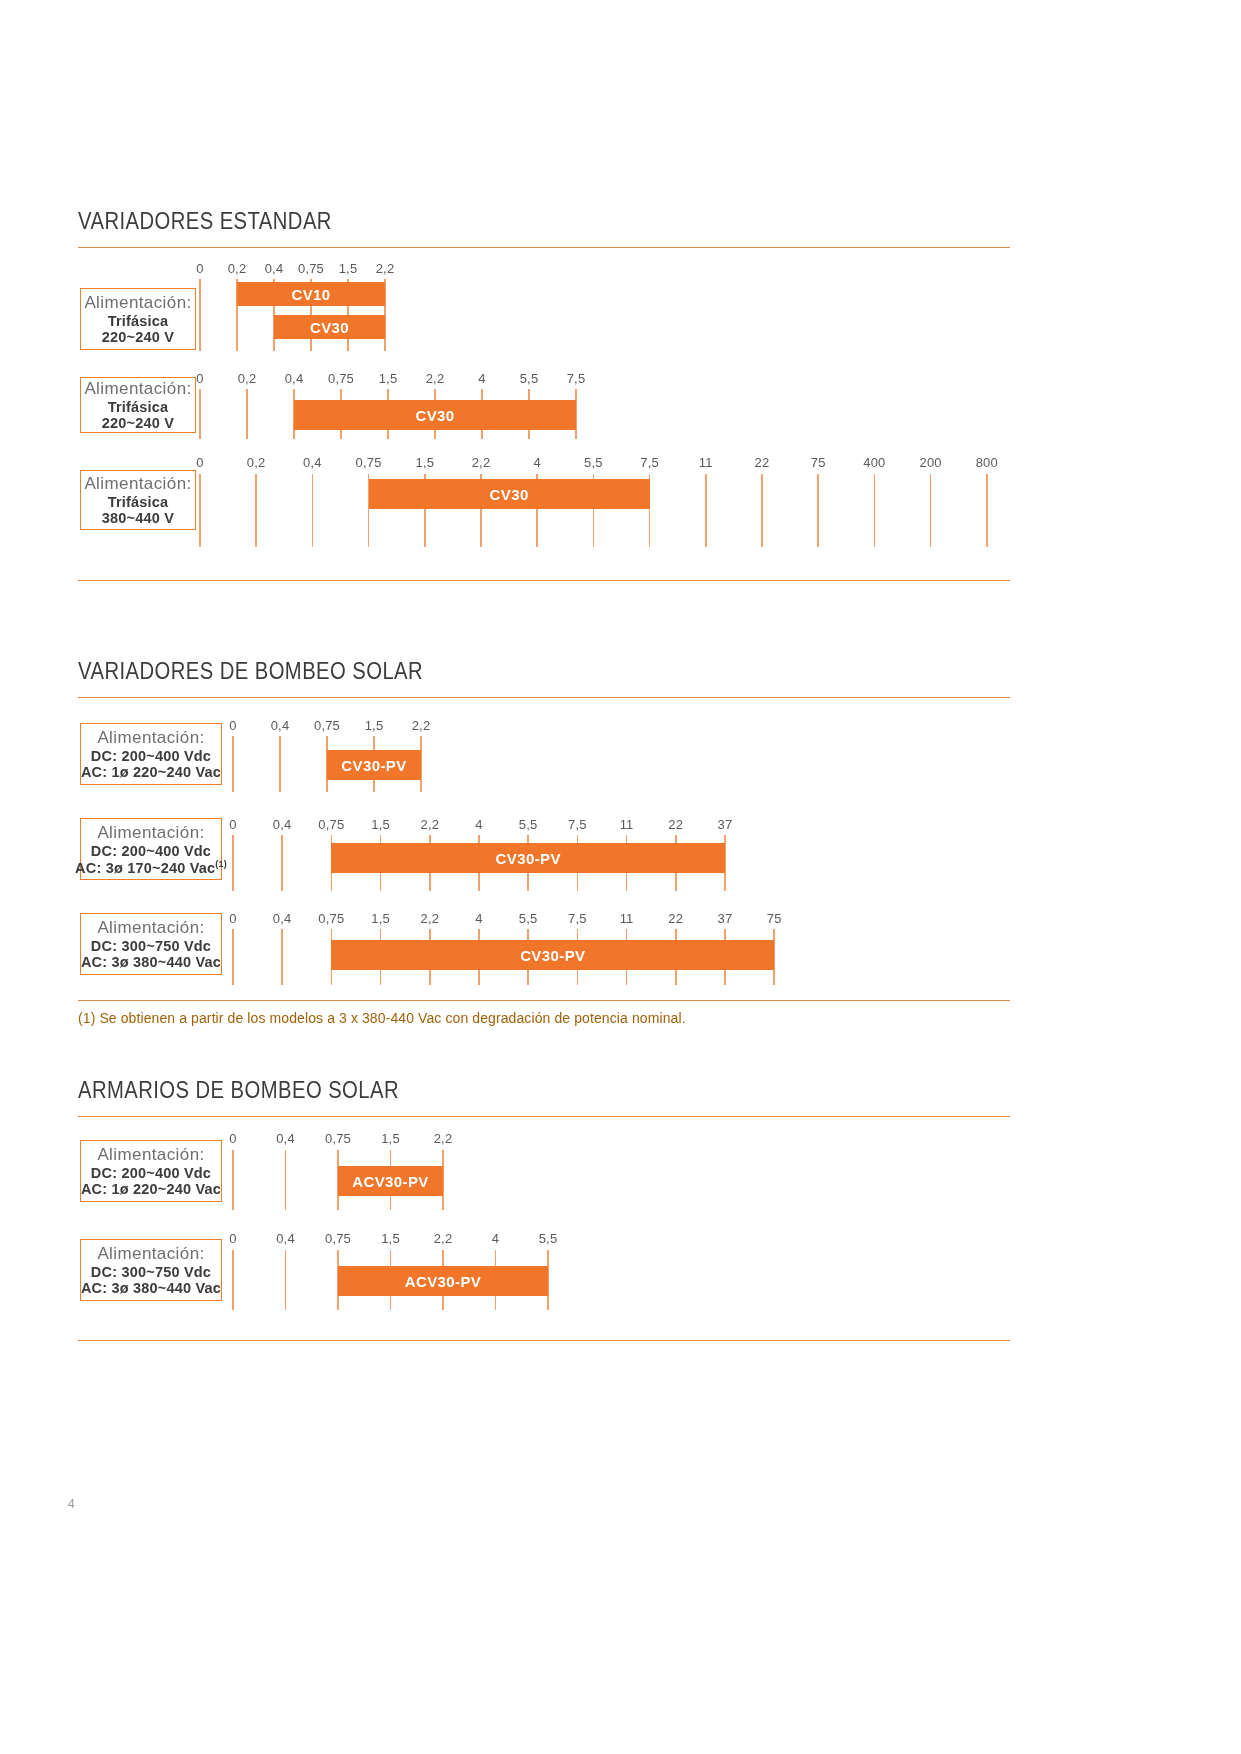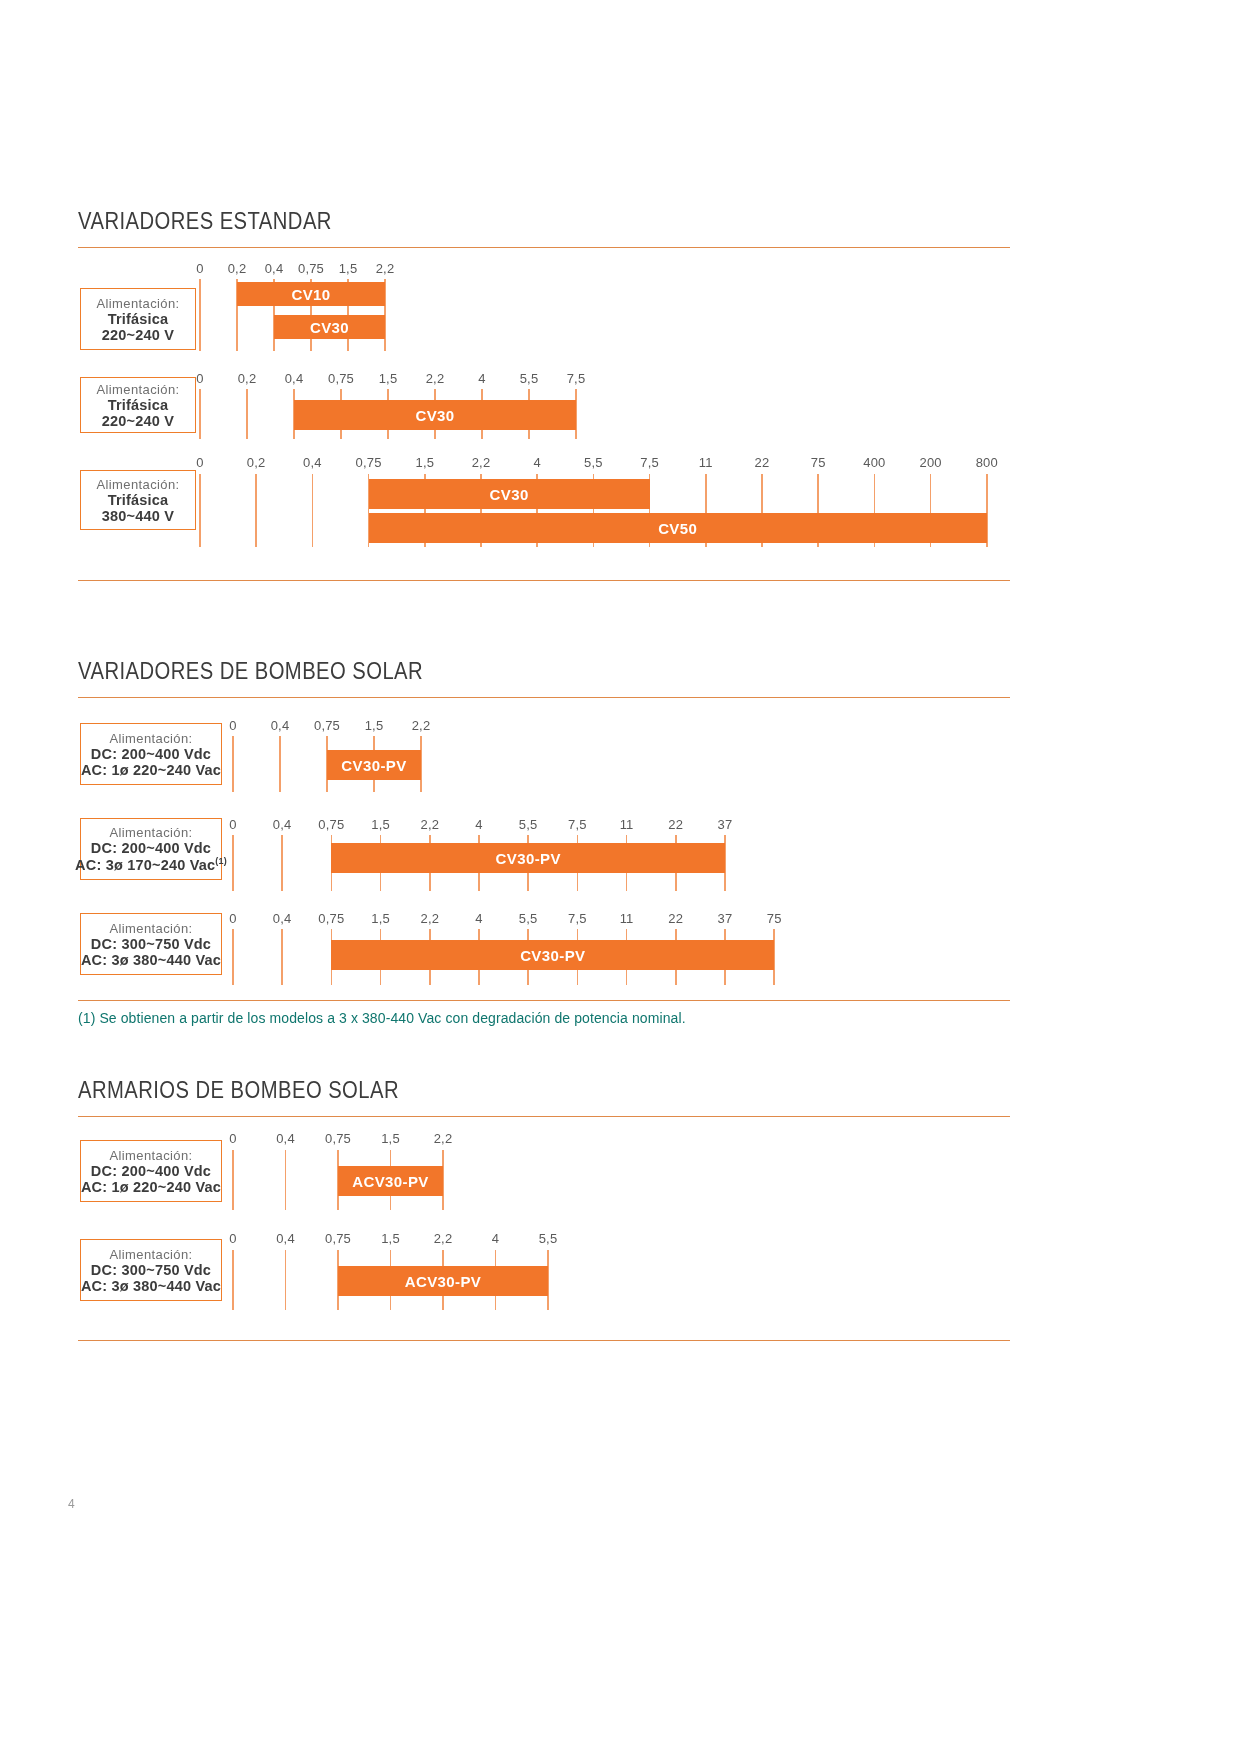--- a/index.html
+++ b/index.html
@@ -32,21 +32,21 @@
   .labelbox {
     position:absolute;
     border:1.6px solid #ef7d2a;
     box-sizing:border-box;
     background:#fff;
     text-align:center;
     z-index:3;
   }
   .lb-line1 {
     color:#6f6f6f;
-    font-size:13px;
+    font-size:17px;
     font-family:"Liberation Sans Narrow","Liberation Sans", sans-serif;
     letter-spacing:0.4px;
     white-space:nowrap;
   }
   .lb-strong {
     color:#3c3c3c;
     font-size:14.5px;
     font-weight:bold;
     font-family:"Liberation Sans Narrow","Liberation Sans", sans-serif;
     letter-spacing:0.2px;
@@ -83,21 +83,21 @@
     justify-content:center;
     letter-spacing:0.4px;
     z-index:2;
     box-sizing:border-box;
   }
 
   .footnote {
     position:absolute;
     left:78px;
     font-size:14px;
-    color:#0f766e;
+    color:#a16207;
     font-family:"Liberation Sans Narrow","Liberation Sans", sans-serif;
     letter-spacing:0.1px;
     white-space:nowrap;
   }
   .pagenum {
     position:absolute;
     left:68px; top:1497px;
     font-size:12px;
     color:#9a9a9a;
     font-family:"Liberation Sans Narrow","Liberation Sans", sans-serif;
@@ -187,21 +187,20 @@
       <div class="tick" style="left: 817.45px; top: 474px; height: 73px;"></div>
       <div class="ticklabel" style="left: 818.2px; top: 455px;">75</div>
       <div class="tick" style="left: 873.65px; top: 474px; height: 73px;"></div>
       <div class="ticklabel" style="left: 874.4px; top: 455px;">400</div>
       <div class="tick" style="left: 929.85px; top: 474px; height: 73px;"></div>
       <div class="ticklabel" style="left: 930.6px; top: 455px;">200</div>
       <div class="tick" style="left: 986.05px; top: 474px; height: 73px;"></div>
       <div class="ticklabel" style="left: 986.8px; top: 455px;">800</div>
     </div>
     <div class="bar" style="left: 368.6px; width: 281px; top: 479px; height: 30px;">CV30</div>
-    <div class="bar" style="left: 368.6px; width: 618.2px; top: 513px; height: 30px;">CV50</div>
     <div class="sec-rule bottom" style="position: absolute; left: 78px; top: 580px;"></div>
     <div class="sec-title" style="position: absolute; left: 78px; top: 658px;">VARIADORES DE BOMBEO SOLAR</div>
     <div class="sec-rule" style="position: absolute; left: 78px; top: 697px; margin-top: 0px;"></div>
     <div class="labelbox" style="left: 80px; top: 723px; width: 142px; height: 62px; display: flex; flex-direction: column; align-items: center; justify-content: center; padding: 2px 6px;">
       <div class="lb-line1">Alimentación:</div>
       <div class="lb-strong">DC: 200~400 Vdc</div>
       <div class="lb-strong">AC: 1ø 220~240 Vac</div>
     </div>
     <div class="axis" style="left: 0px; top: 0px; width: 1241px; height: 1px;">
       <div class="tick" style="left: 232.25px; top: 736px; height: 56px;"></div>

